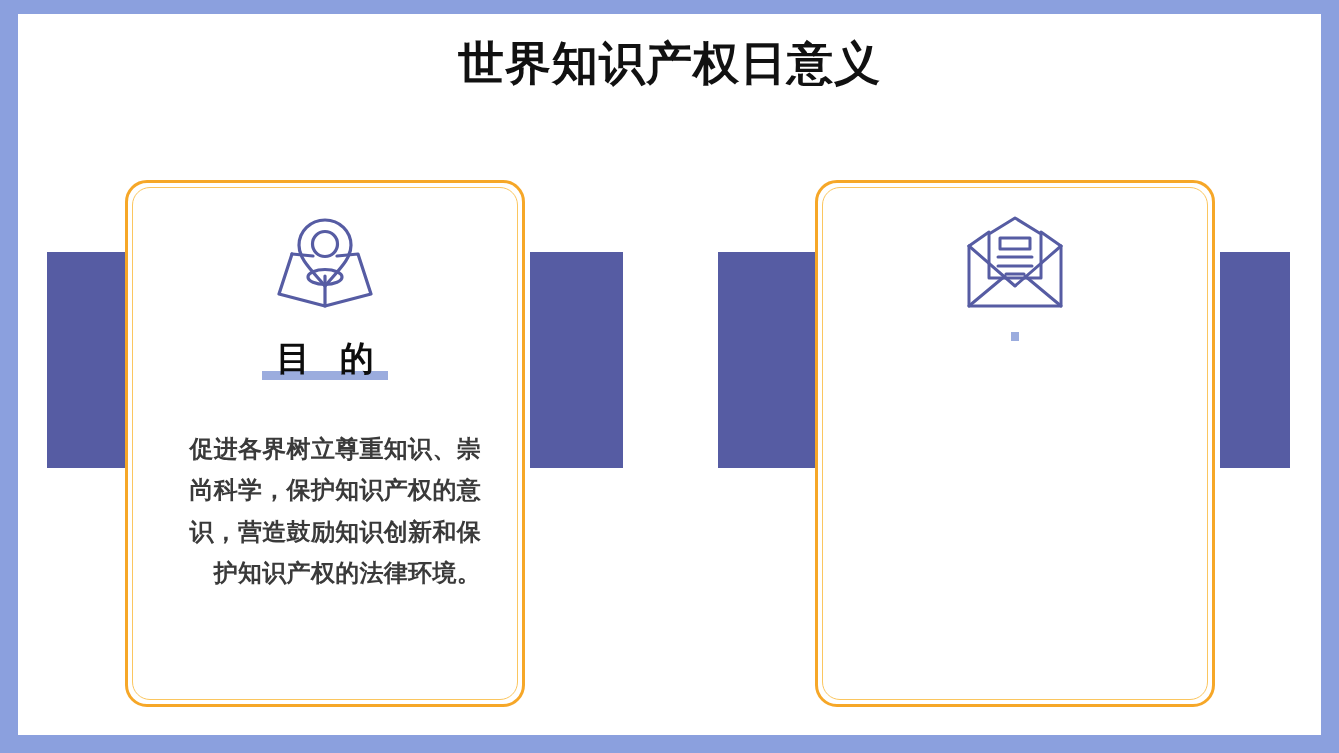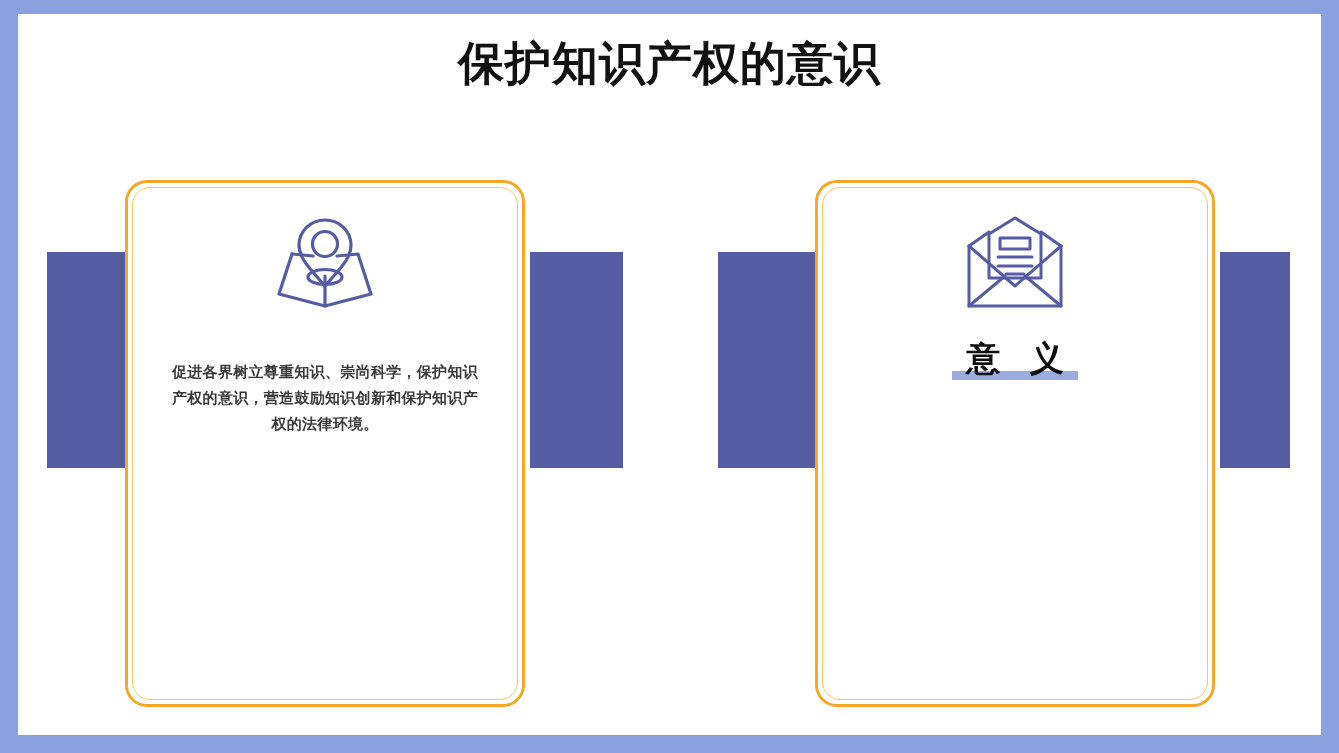--- a/index.html
+++ b/index.html
@@ -121,35 +121,35 @@
     height: 9px;
     background: #9BACDE;
     z-index: -1;
   }
 
   
   .card-text {
     margin: 16px auto;
     margin-top: 44px;
     width: 312px;
-    font-size: 15px;
+    font-size: 24px;
     font-weight: 700;
     line-height: 1.72;
     color: #3A3A3A;
-    text-align: center;
+    text-align: right;
     letter-spacing: 0.3px;
   }
 </style>
 </head>
 <body>
 
 <div class="slide">
   <div class="slide-inner">
 
-    <div class="slide-title">保护知识产权的意识</div>
+    <div class="slide-title">世界知识产权日意义</div>
 
     <div class="accent-block accent-1"></div>
     <div class="accent-block accent-2"></div>
     <div class="accent-block accent-3"></div>
     <div class="accent-block accent-4"></div>
 
     <div class="card card-left">
       <div class="card-body">
 
         <div class="card-icon">
@@ -160,20 +160,24 @@
             <path d="M56 92 L56 62"></path>
 
             <path d="M56 6 C41.5 6 30 17.3 30 31.3 C30 45 42 55.5 56 72 C70 55.5 82 45 82 31.3 C82 17.3 70.5 6 56 6 Z"></path>
 
             <circle cx="56" cy="30" r="12.5"></circle>
 
             <ellipse cx="56" cy="63" rx="17" ry="7.5"></ellipse>
           </svg>
         </div>
 
+        <div class="card-heading">
+          <span class="hl-bar"></span>
+          <span>目 的</span>
+        </div>
 
         <p class="card-text">促进各界树立尊重知识、崇尚科学，保护知识产权的意识，营造鼓励知识创新和保护知识产权的法律环境。</p>
       </div>
     </div>
 
     <div class="card card-right">
       <div class="card-body">
 
         <div class="card-icon">
           <svg width="112" height="96" viewBox="0 0 112 96" fill="none" stroke="#565CA3" stroke-width="3" stroke-linecap="round" stroke-linejoin="round">
@@ -189,20 +193,19 @@
             <path d="M10 30 L10 90 L102 90 L102 30" fill="#ffffff" fill-opacity="0"></path>
 
             <path d="M10 30 L56 70 L102 30"></path>
             <path d="M10 90 L46 60"></path>
             <path d="M102 90 L66 60"></path>
           </svg>
         </div>
 
         <div class="card-heading">
           <span class="hl-bar"></span>
-          <span>意 义</span>
         </div>
 
       </div>
     </div>
 
   </div>
 </div>
 
 </body></html>

